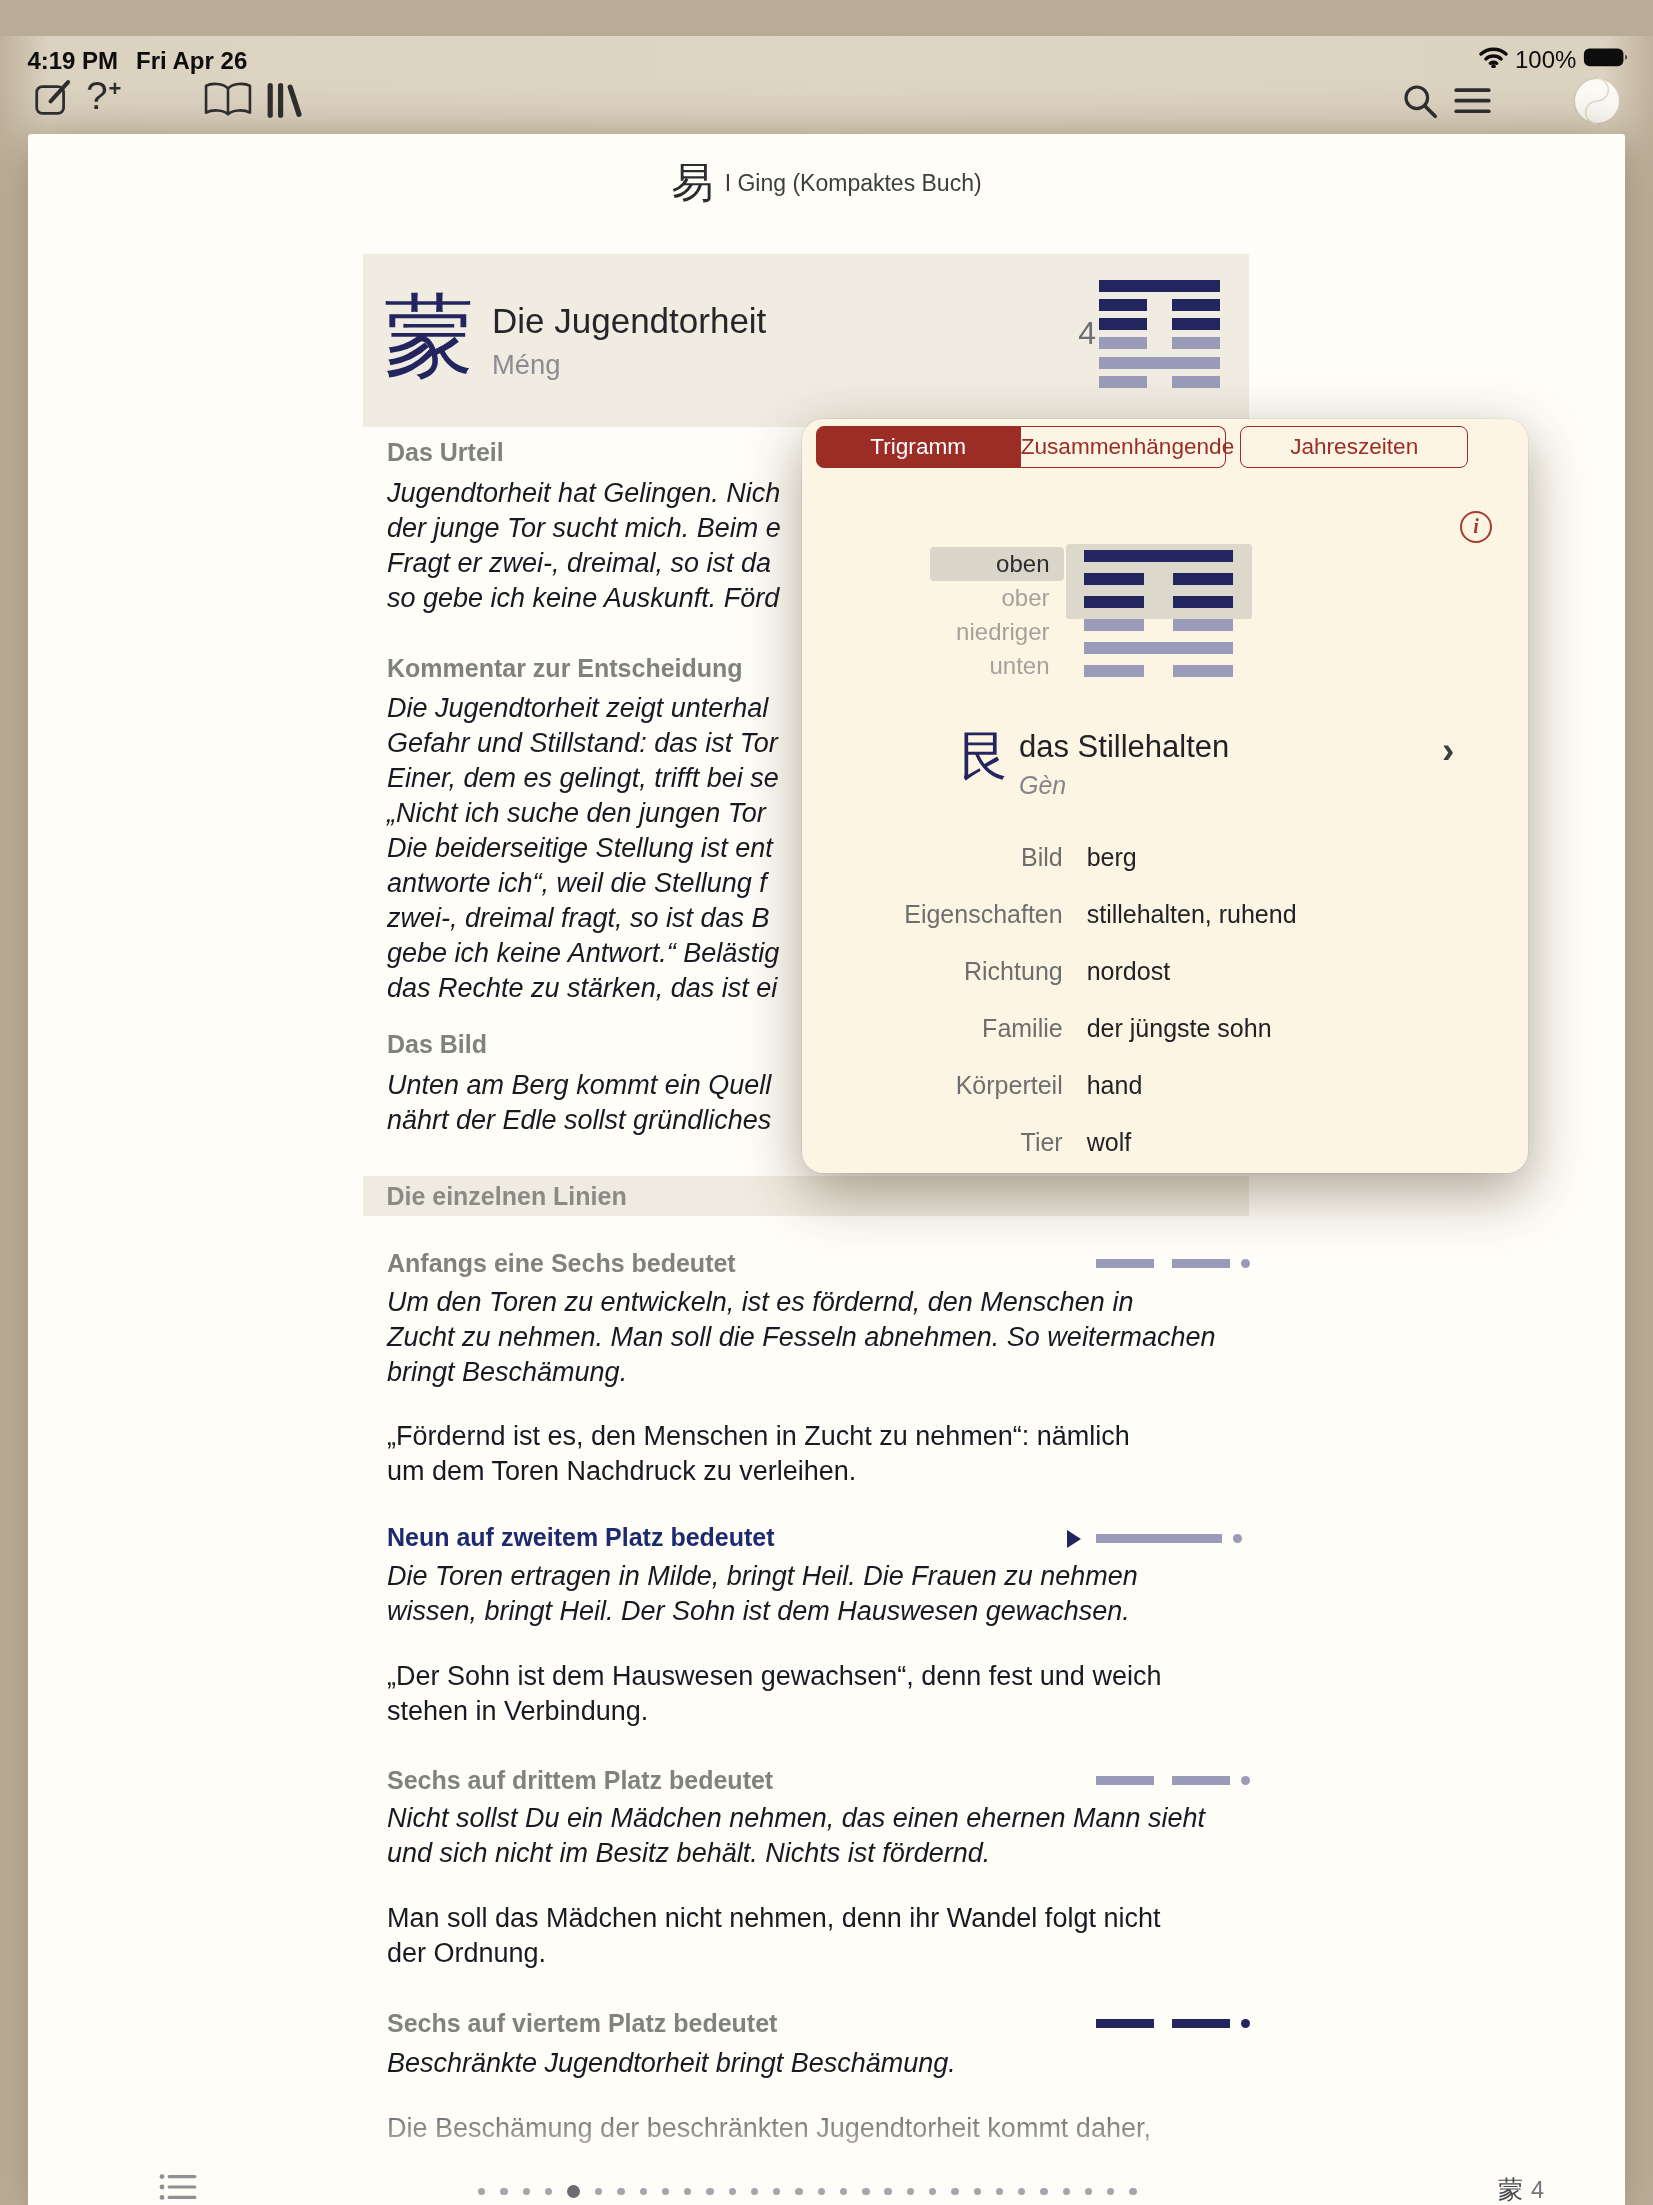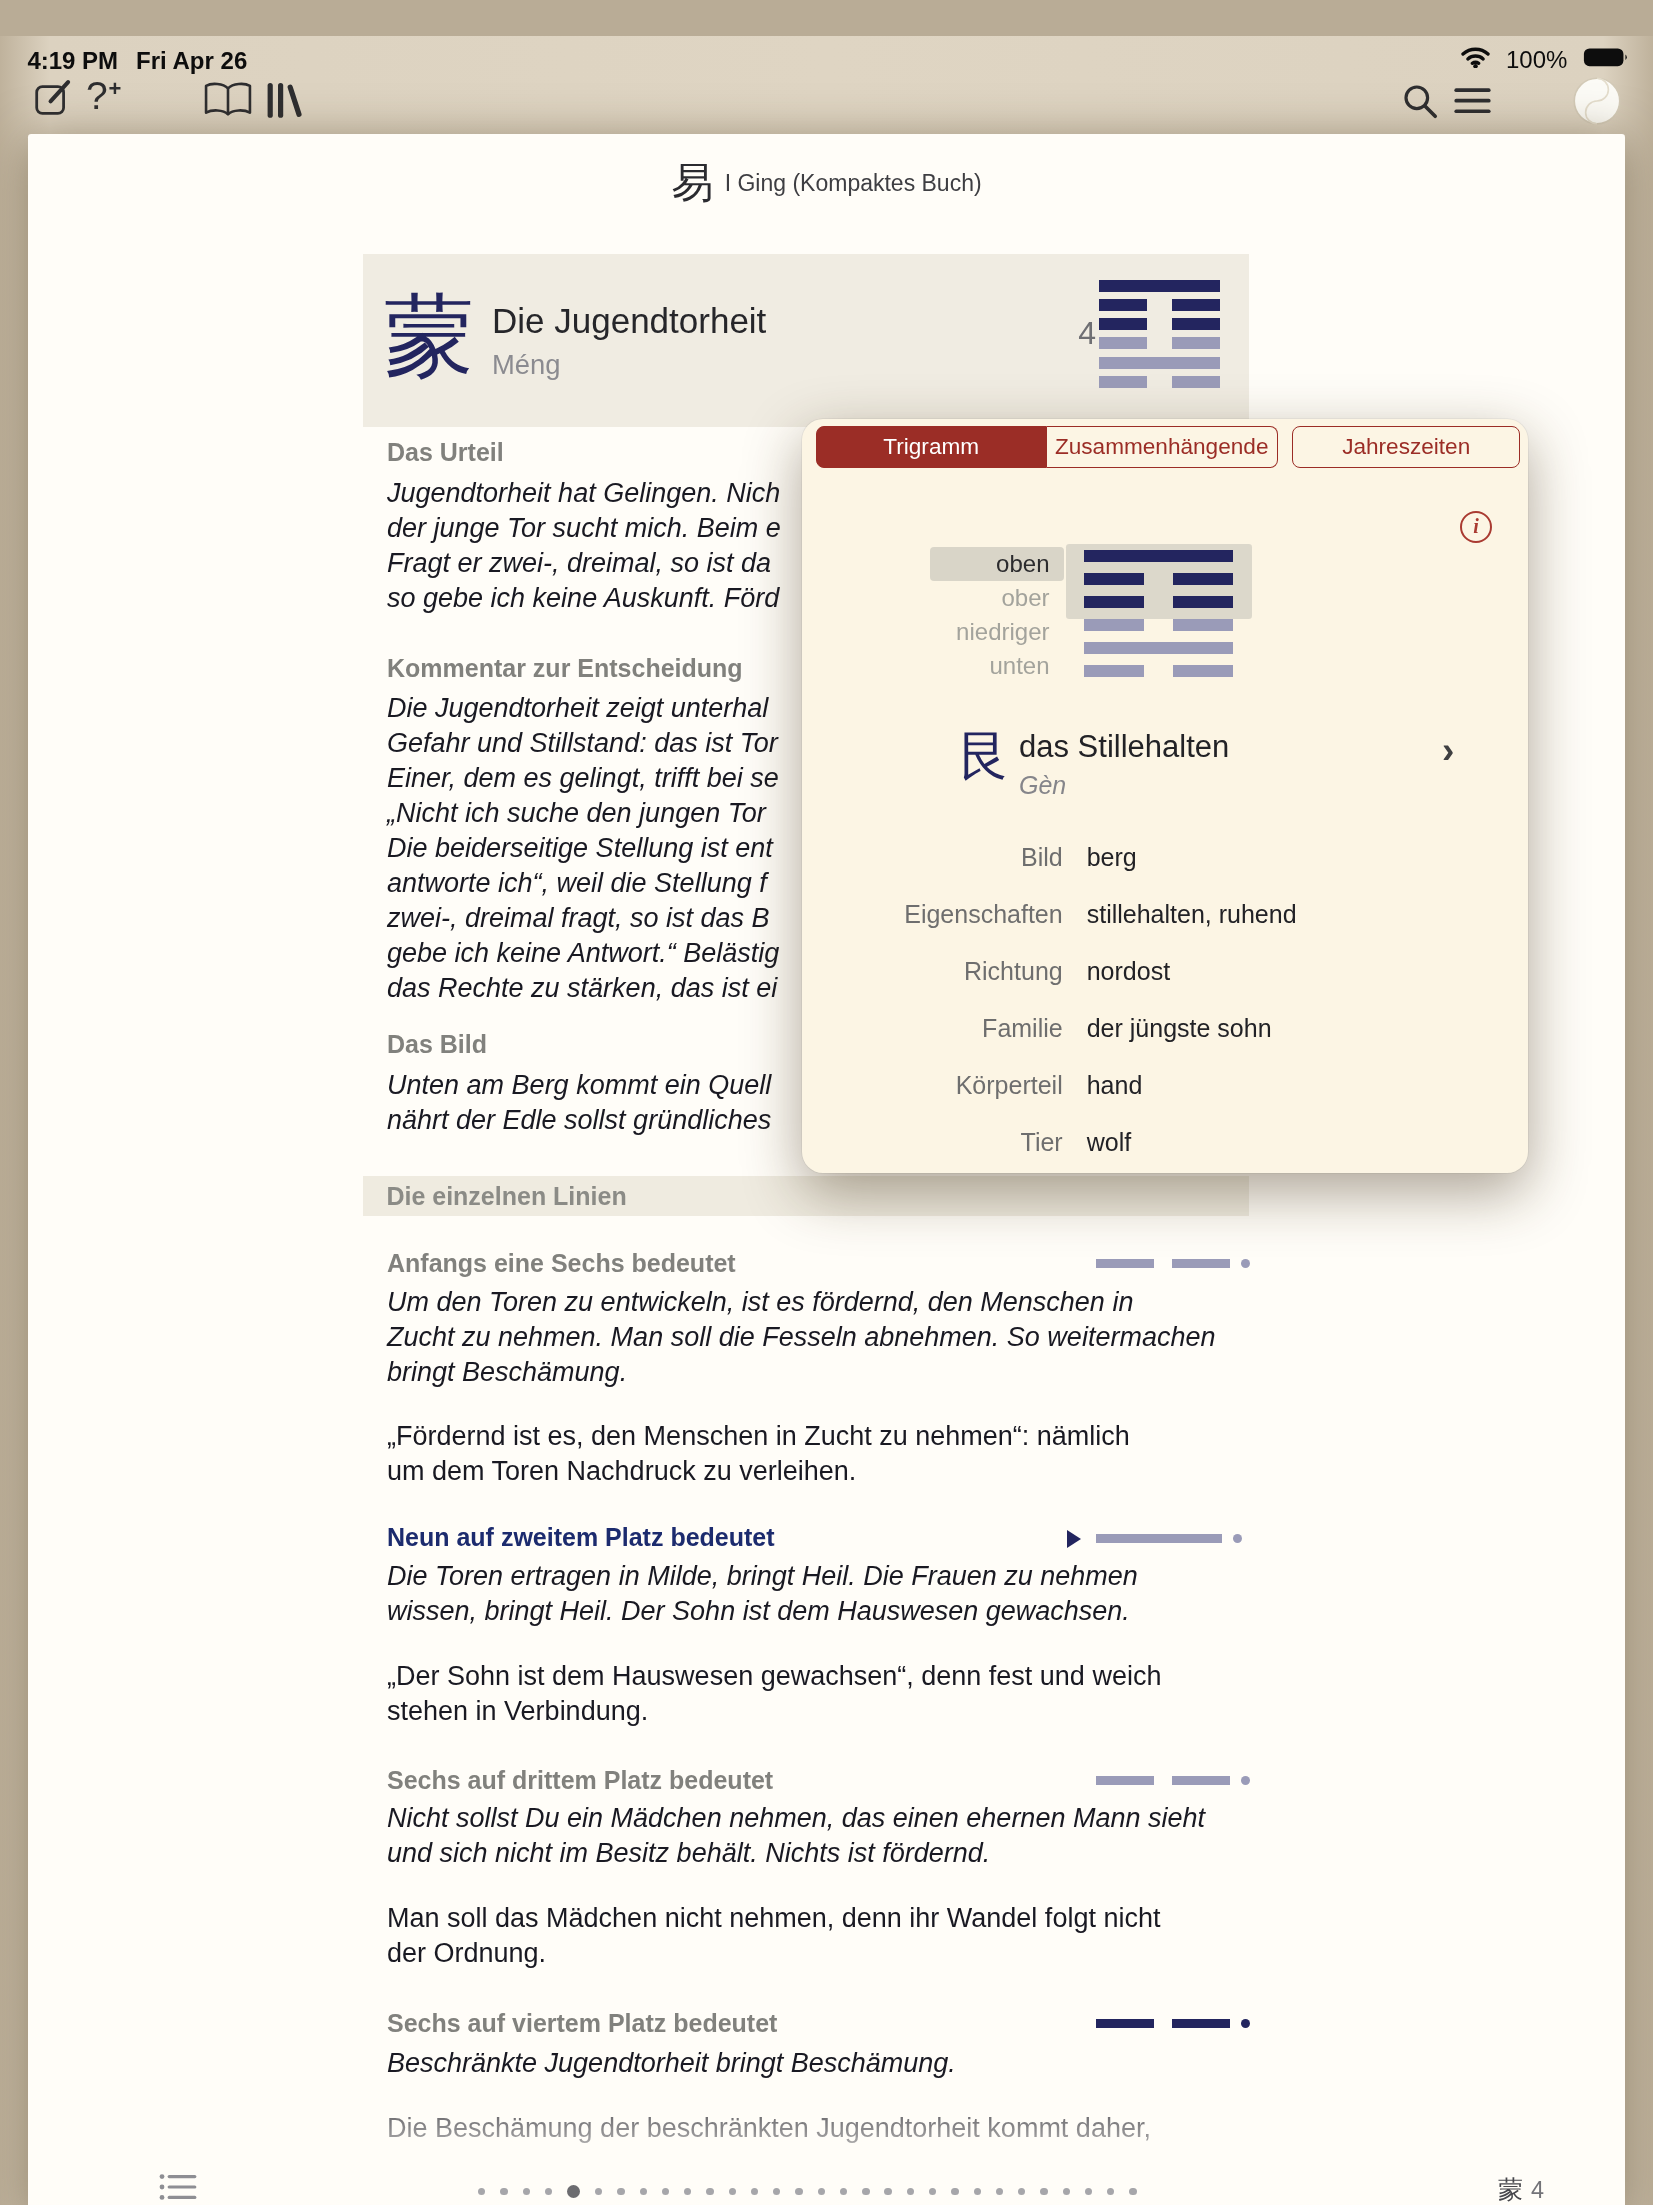--- a/index.html
+++ b/index.html
@@ -2,21 +2,21 @@
 <html style="--red: #9b2d26;font-size:13px"><head>
 <meta charset="utf-8">
 <style>
   html,body{margin:0;padding:0;background:#b9ac96;}
   .screen{position:relative;width:1653px;height:2205px;overflow:hidden;
     background:linear-gradient(90deg,#bfb29c 0,#dcd2c0 3%,#dfd5c3 50%,#dcd2c0 97%,#bfb29c 100%);
     font-family:"Liberation Sans","DejaVu Sans",sans-serif;color:#1c1c1e;margin-top:36px;}
 
   
   .sb-left{position:absolute;left:27.4px;top:11.3px;display:flex;gap:18px;font-size:24px;font-weight:600;color:#0d0d0d;}
-  .sb-right{position:absolute;right:22.6px;top:9.7px;display:flex;align-items:center;gap:16px;font-size:24px;font-weight:500;color:#0d0d0d;}
+  .sb-right{position:absolute;right:22.6px;top:9.7px;display:flex;align-items:center;gap:7px;font-size:24px;font-weight:500;color:#0d0d0d;}
 
   
   .icon-btn{position:absolute;color:#2e2e30;}
   .help-q{font-size:39px;font-weight:500;color:#2e2e30;line-height:42px;}
   .help-plus{font-size:22px;font-weight:600;position:relative;top:-13px;left:0.8px;}
 
   
   .page{position:absolute;left:28px;top:98px;width:1597px;height:2086px;background:#fffdf8;
     border-radius:3.2px;box-shadow:0 6.5px 48px rgba(70,52,22,.5);z-index:1;}
 
@@ -42,21 +42,21 @@
     font-size:25px;font-weight:700;color:#8b8b86;line-height:40px;padding-left:23.4px;box-sizing:border-box;}
   .lsec-head{position:absolute;left:387px;height:34px;line-height:34px;font-size:25px;font-weight:700;color:#81817d;z-index:2;white-space:pre;}
   .lsec-navy{color:#1c2b6e;}
   .glyph{position:absolute;left:1067px;width:187px;height:19.4px;z-index:2;}
   .glyph>div{position:absolute;}
 
   
   .popup{position:absolute;left:802px;top:383px;width:726px;height:754px;background:#fcf5e4;border-radius:21px;
     box-shadow:0 19.4px 57px rgba(60,42,16,.42), 0 0 0 0.8px rgba(0,0,0,.06);z-index:10;}
   #tabs{position:absolute;left:13.7px;top:7.3px;display:flex;}
-  .tab{width:231px;height:42px;line-height:40px;box-sizing:border-box;text-align:center;font-size:22.6px;
+  .tab{width:205px;height:42px;line-height:40px;box-sizing:border-box;text-align:center;font-size:22.6px;
     border:1.6px solid var(--red);color:var(--red);background:transparent;}
   .tab:first-child{border-radius:8px 0 0 8px;}
   .tab:nth-child(2){border-left:none;border-radius:0 8px 8px 0;}
   .tab-last{margin-left:14.5px;width:228px;border-radius:8px;border-left:1.6px solid var(--red);}
   .tab-sel{background:var(--red);color:#fff;}
   .info-icon{position:absolute;left:658px;top:92px;width:32px;height:32px;border:2.4px solid #a93a31;border-radius:50%;
     box-sizing:border-box;text-align:center;line-height:27px;font-size:20px;color:#a93a31;font-family:"Liberation Serif",serif;font-style:italic;font-weight:700;}
   #pos-labels{position:absolute;left:38px;top:128px;width:224px;text-align:right;}
   .pos-row{height:34px;line-height:34px;font-size:24px;color:#a3a39c;}
   .pos-label{display:inline-block;padding:0 14.5px;}

